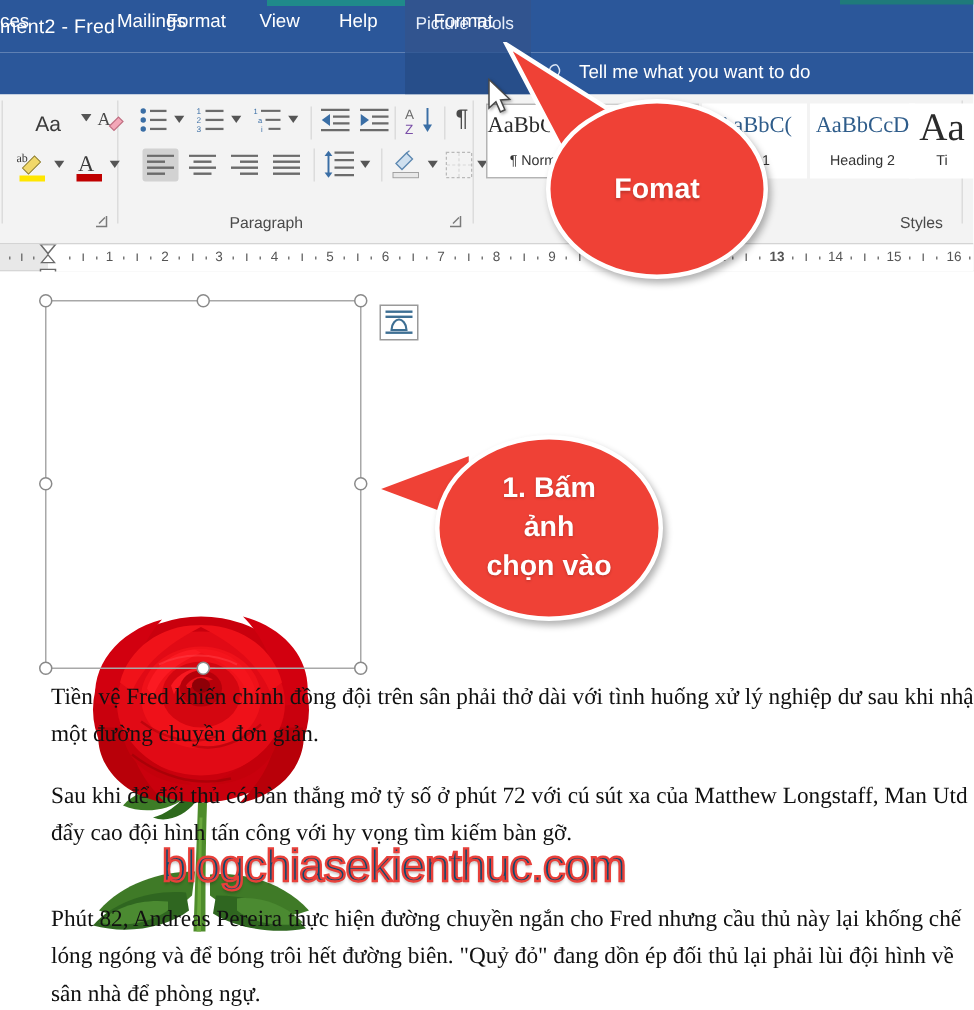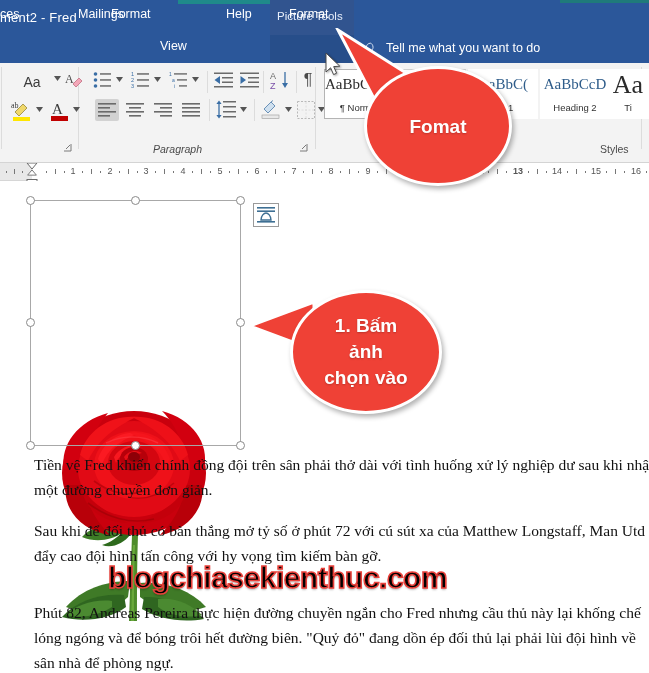--- a/index.html
+++ b/index.html
@@ -149,22 +149,22 @@
   .para {
     position: absolute; left: 34px; width: 625px;
     font-family: "Liberation Serif", serif;
     font-size: 15.5px; color: #111; line-height: 25px;
   }
 
   
   .watermark {
     position: absolute; left: 108px; top: 561px;
     font-family: "Liberation Sans", sans-serif;
-    font-size: 30px; font-weight: bold; letter-spacing: -0.5px;
-    color: #000000;
+    font-size: 30px; font-weight: normal; letter-spacing: -0.5px;
+    color: #0c4a6e;
     -webkit-text-stroke: 1.6px #e8403a;
     text-shadow: 0 2px 2px rgba(0,0,0,.25);
     white-space: nowrap; z-index: 18;
   }
 
   
   .callout { position: absolute; z-index: 30; }
   .bubble {
     position: absolute; border-radius: 50%;
     background: #ef4136;
@@ -190,21 +190,21 @@
     <div class="pic-tools-tab"></div>
     <div class="pic-tools-label">Picture Tools</div>
   </div>
 
   <div class="tabrow"></div>
   <div class="tab-format-bg"></div>
 
   <div class="tab" style="left:0px;">ces</div>
   <div class="tab" style="left:38px;margin-left:40px;">Mailings</div>
   <div class="tab" style="left:111px;">Format</div>
-  <div class="tab" style="left:160px;margin-top:32px;">View</div>
+  <div class="tab" style="left:173px;">View</div>
   <div class="tab" style="left:226px;">Help</div>
   <div class="tab" style="left:289px;">Format</div>
 
   <svg class="bulb" viewBox="0 0 16 20">
     <path d="M8 1.5 C4.9 1.5 2.8 3.8 2.8 6.6 c0 2.1 1.3 3.3 2 4.4 l0 1.6 h4.4 l0 -1.6 c .7 -1.1 2 -2.3 2 -4.4 C11.2 3.8 9.1 1.5 8 1.5 Z" fill="none" stroke="#dbe6f6" stroke-width="1.2"></path>
     <rect x="5.8" y="14" width="4.4" height="1.2" fill="#dbe6f6"></rect>
     <rect x="6.4" y="16.4" width="3.2" height="1.2" fill="#dbe6f6"></rect>
   </svg>
   <div class="tellme">Tell me what you want to do</div>
 
@@ -397,21 +397,21 @@
     <svg style="position:absolute; left:297px; top:38px; width:18px; height:18px;" viewBox="0 0 18 18">
       <rect x="0.5" y="0.5" width="17" height="17" fill="none" stroke="#b9b9b9" stroke-width="1" stroke-dasharray="2 1.5"></rect>
       <path d="M9 1 L9 17 M1 9 L17 9" stroke="#d8d8d8" stroke-width=".8" stroke-dasharray="2 1.5"></path>
     </svg>
     <div class="rbtn" style="left:318px; top:44px;">
       <svg width="7" height="5" viewBox="0 0 7 5">
           <path d="M0 0 L7 0 L3.5 5 Z" fill="#555"></path>
         </svg>
     </div>
 
-    <div class="grp-label" style="left:153px; top:80px;font-style:italic;">Paragraph</div>
+    <div class="grp-label" style="left:153px; top:80px;">Paragraph</div>
     <svg class="dlg-launcher" style="left:300px; top:81px;" viewBox="0 0 9 9">
       <path d="M0 7 L7 7 L7 0" fill="none" stroke="#7a7a7a" stroke-width="1"></path>
       <path d="M2 5 L6 1" stroke="#7a7a7a" stroke-width="1"></path>
     </svg>
 
     <div class="grp-label" style="left:600px; top:80px;">Styles</div>
   </div>
 
   <div class="stylebox first" style="left:324px;">
     <div class="style-prev" style="color:#2b2b2b;">AaBbCcDc</div>

